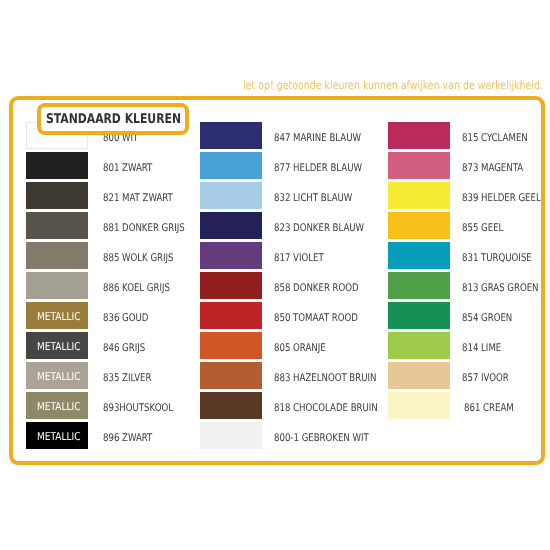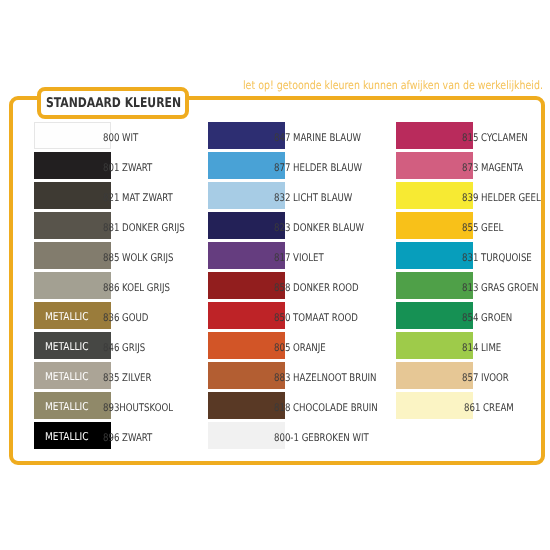--- a/index.html
+++ b/index.html
@@ -13,35 +13,35 @@
   .frame{position:absolute;left:8.8px;top:95.5px;width:536.7px;height:369.3px;
          border:4.6px solid #EFAC1F;border-radius:9px;box-sizing:border-box;}
   .title-tab{position:absolute;left:37px;top:86.8px;width:152px;height:32px;
          box-sizing:border-box;border:4.4px solid #EFAC1F;border-radius:8px;
          background:#ffffff;z-index:5;}
   .title-tab .t{position:absolute;left:5px;top:6.2px;font-size:13.4px;font-weight:bold;
                 line-height:14px;white-space:nowrap;
                 transform:scaleX(0.9) translateZ(0);transform-origin:left top;}
   .col{position:absolute;top:122.4px;}
   .row{position:relative;height:30px;}
-  .sw{position:absolute;left:12px;top:0;width:77px;height:26.6px;box-sizing:border-box;padding-left:34px;}
+  .sw{position:absolute;left:4px;top:0;width:62px;height:26.6px;box-sizing:border-box;padding-left:34px;}
   .sw.outline{border:1px solid #E6E6E6;}
   .metallic{position:absolute;left:11px;top:8.3px;font-size:10.8px;line-height:11px;
             letter-spacing:0px;white-space:nowrap;
             transform:scaleX(0.93) translateZ(0);transform-origin:left top;}
   .lbl{position:absolute;top:10.6px;font-size:10.6px;line-height:11px;white-space:nowrap;
        letter-spacing:-0.02px;transform:scaleX(0.903) translateZ(0);transform-origin:left top;}
 </style>
 </head>
 <body style="background: rgb(255, 255, 255);">
 
 <div id="stage">
   <div class="notice" style="color: rgb(245, 194, 87);">let op! getoonde kleuren kunnen afwijken van de werkelijkheid.</div>
   <div class="frame" style="border-color: rgb(239, 172, 31);"></div>
-  <div class="title-tab" style="border-color: rgb(239, 172, 31);">
+  <div class="title-tab" style="border-color: rgb(239, 172, 31); margin-top: 16px;">
       <span class="t" style="color: rgb(51, 51, 51);">STANDAARD KLEUREN</span>
     </div>
   <div class="col" style="left:22px">
     <div class="row">
       <div class="sw outline" style="background: rgb(254, 254, 254);"></div>
       <div class="lbl" style="left: 80.6px; color: rgb(59, 59, 59);">800 WIT</div>
     </div>
     <div class="row">
       <div class="sw" style="background: rgb(34, 31, 32);"></div>
       <div class="lbl" style="left: 80.6px; color: rgb(59, 59, 59);">801 ZWART</div>

